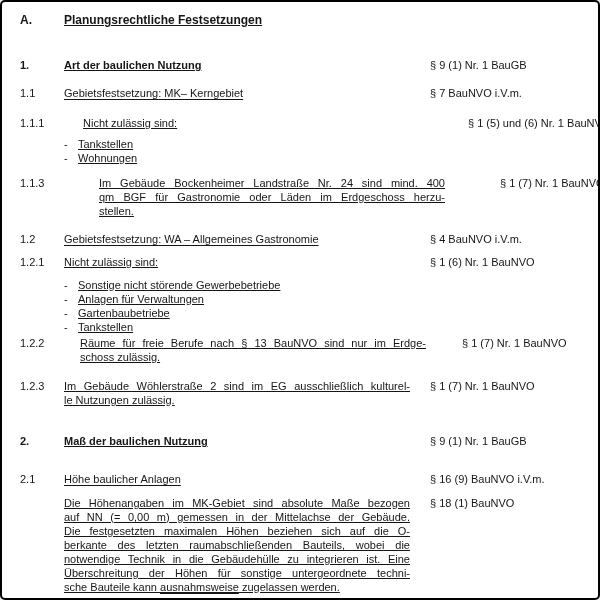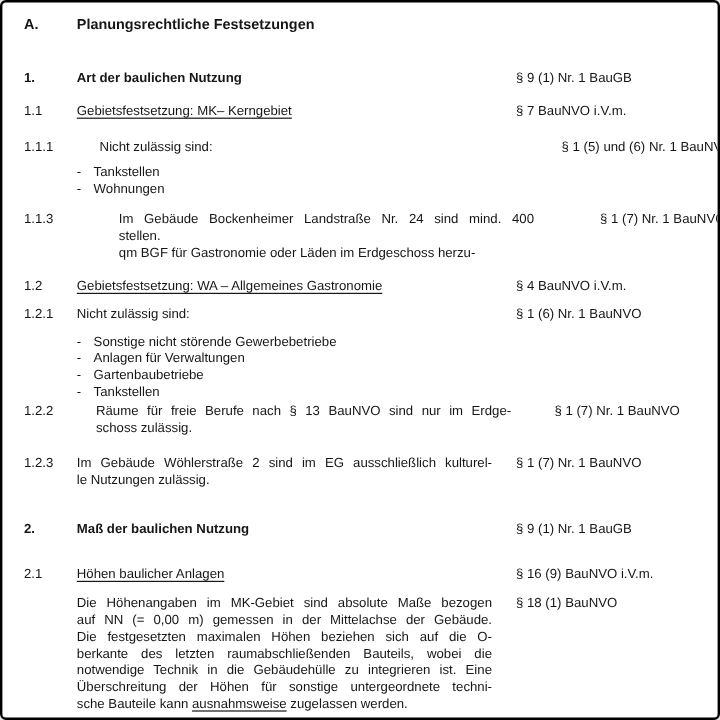--- a/index.html
+++ b/index.html
@@ -17,21 +17,21 @@
     line-height: 14px;
     color: #161616;
     padding: 11px 12px 0 18px;
   }
   .row {
     display: grid;
     grid-template-columns: 44px 346px 1fr;
     align-items: start;
   }
   .cell-num  { grid-column: 1; }
-  .cell-text { grid-column: 2; }
+  .cell-text { grid-column: 2; text-decoration: underline; }
   .cell-ref  { grid-column: 3; padding-left: 20px; white-space: nowrap; }
   .bold { font-weight: bold; }
   .doc-title { font-size: 12px; }
   .u { text-decoration: underline; text-underline-offset: 2px; }
   .heading-underline { text-decoration: underline; text-underline-offset: 2px; }
   
   .plines > div {
     text-align: justify;
     text-align-last: justify;
   }
@@ -103,22 +103,22 @@
         <div>Tankstellen</div>
         <div>Wohnungen</div>
       </div>
     <div class="cell-ref"></div>
   </div>
 
   <div class="row mt-r5">
     <div class="cell-num">1.1.3</div>
     <div class="cell-text plines">
         <div>Im Gebäude Bockenheimer Landstraße Nr. 24 sind mind. 400</div>
+        <div>qm BGF für Gastronomie oder Läden im Erdgeschoss herzu-</div>
         <div>stellen.</div>
-        <div>qm BGF für Gastronomie oder Läden im Erdgeschoss herzu-</div>
       </div>
     <div class="cell-ref">§ 1 (7) Nr. 1 BauNVO</div>
   </div>
 
   <div class="row mt-r6">
     <div class="cell-num">1.2</div>
     <div class="cell-text heading-underline">Gebietsfestsetzung: WA – Allgemeines Gastronomie</div>
     <div class="cell-ref">§ 4 BauNVO i.V.m.</div>
   </div>
 
@@ -158,21 +158,21 @@
   </div>
 
   <div class="row mt-r11">
     <div class="cell-num bold">2.</div>
     <div class="cell-text bold">Maß der baulichen Nutzung</div>
     <div class="cell-ref">§ 9 (1) Nr. 1 BauGB</div>
   </div>
 
   <div class="row mt-r12">
     <div class="cell-num">2.1</div>
-    <div class="cell-text heading-underline">Höhen baulicher Anlagen</div>
+    <div class="cell-text heading-underline">Höhe baulicher Anlagen</div>
     <div class="cell-ref">§ 16 (9) BauNVO i.V.m.</div>
   </div>
 
   <div class="row mt-r13">
     <div class="cell-num"></div>
     <div class="cell-text">
       <div class="plines all">
           <div>Die Höhenangaben im MK-Gebiet sind absolute Maße bezogen</div>
           <div>auf NN (= 0,00 m) gemessen in der Mittelachse der Gebäude.</div>
           <div>Die festgesetzten maximalen Höhen beziehen sich auf die O-</div>

